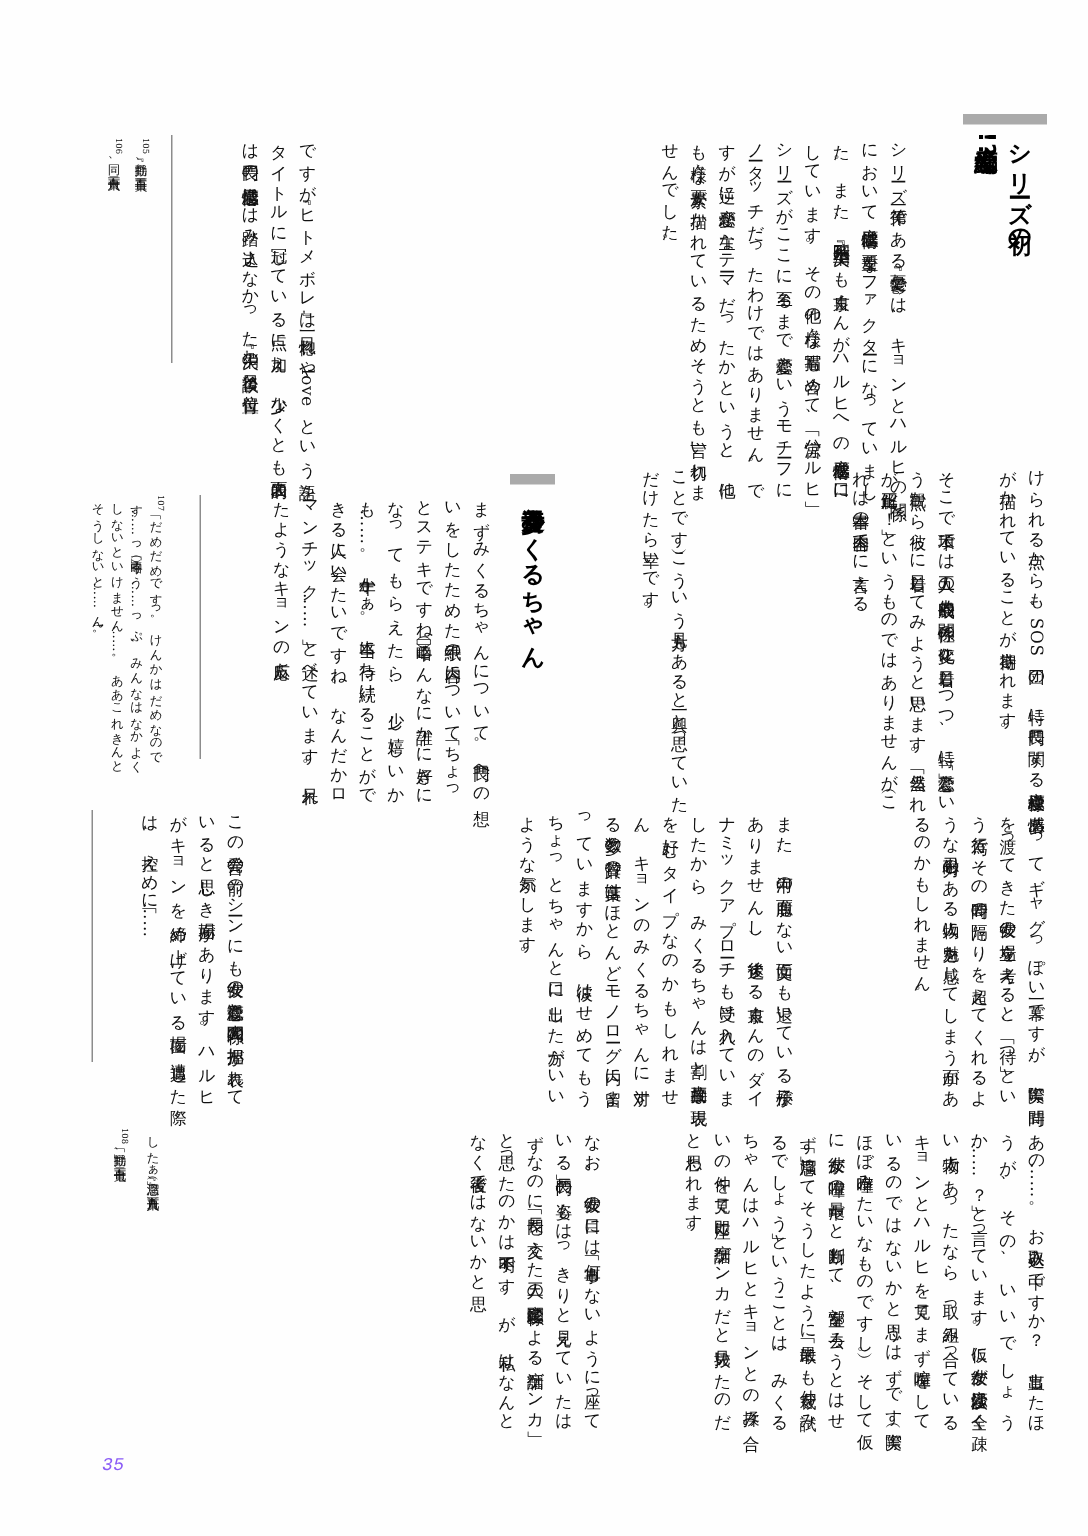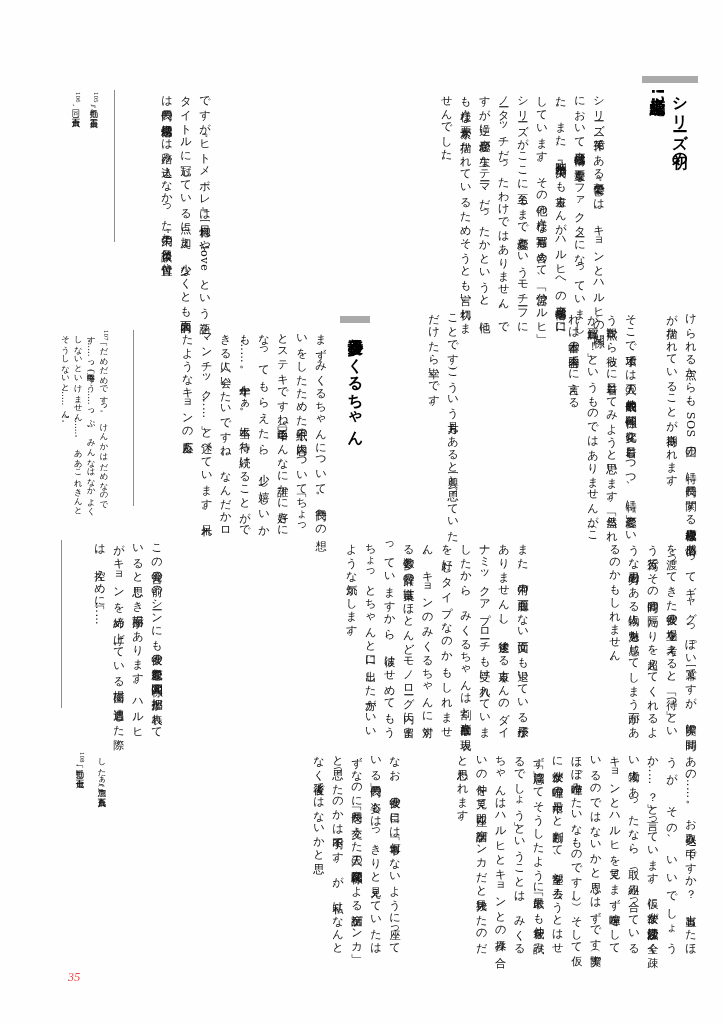--- a/index.html
+++ b/index.html
@@ -72,24 +72,24 @@
   }
 
   .note-rule {
     position: absolute;
     background: #8c8c8c;
     width: 1px;
   }
 
   .pagenum {
     position: absolute;
-    font-family: Liberation Serif, serif;
+    font-family: Liberation Mono, monospace;
     font-style: italic;
     font-size: 12px;
-    color: #ef4444;
+    color: #8b5cf6;
     letter-spacing: 0.02em;
   }
 </style>
 </head>
 <body>
 
 <div class="page">
 
   <div class="heading-rule" style="left:642px; top:76px; width:56px;"></div>
   <div class="heading" style="left:646px; top:86px; height:110px; white-space:pre;">シリーズ初の

